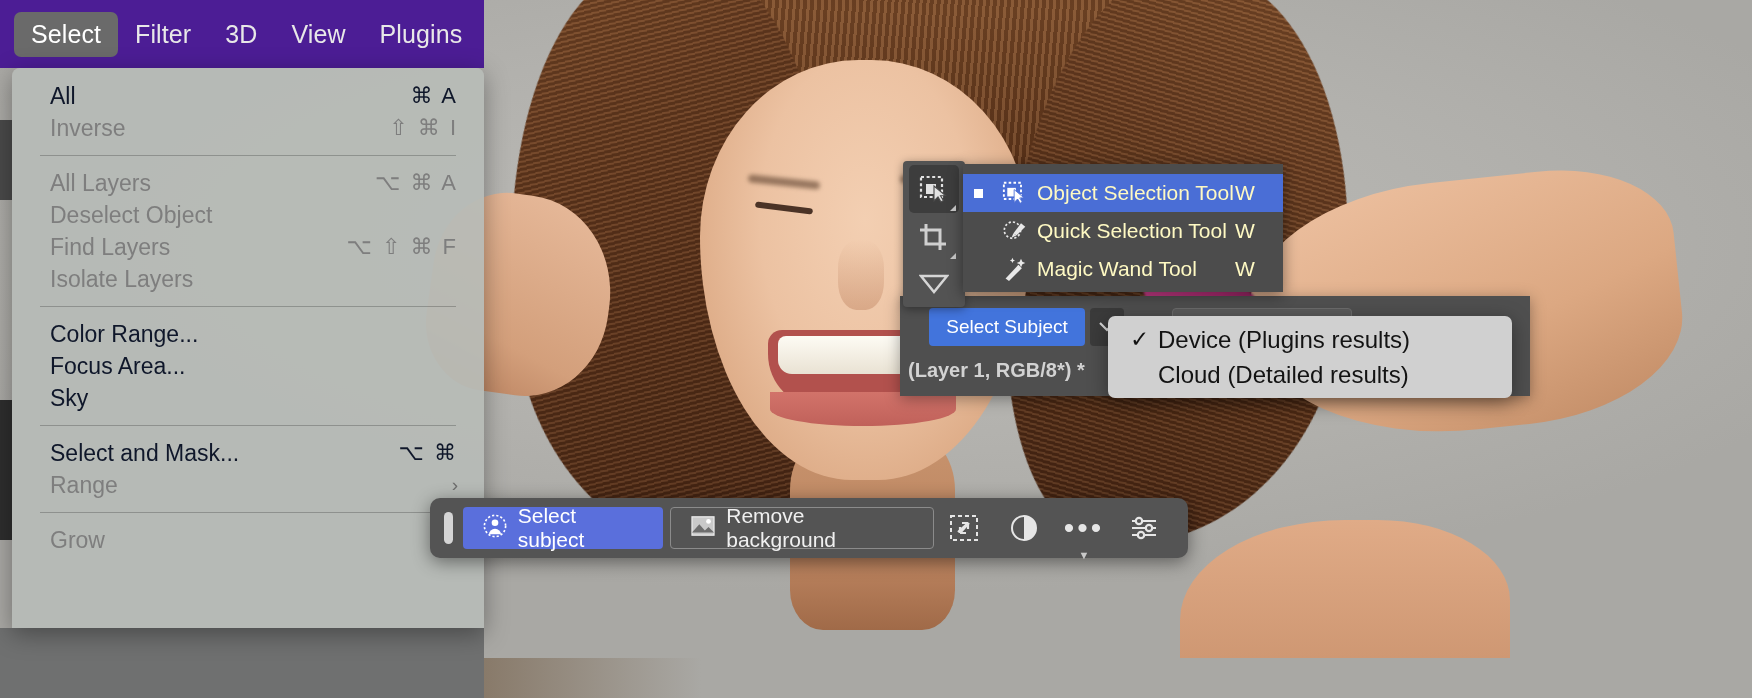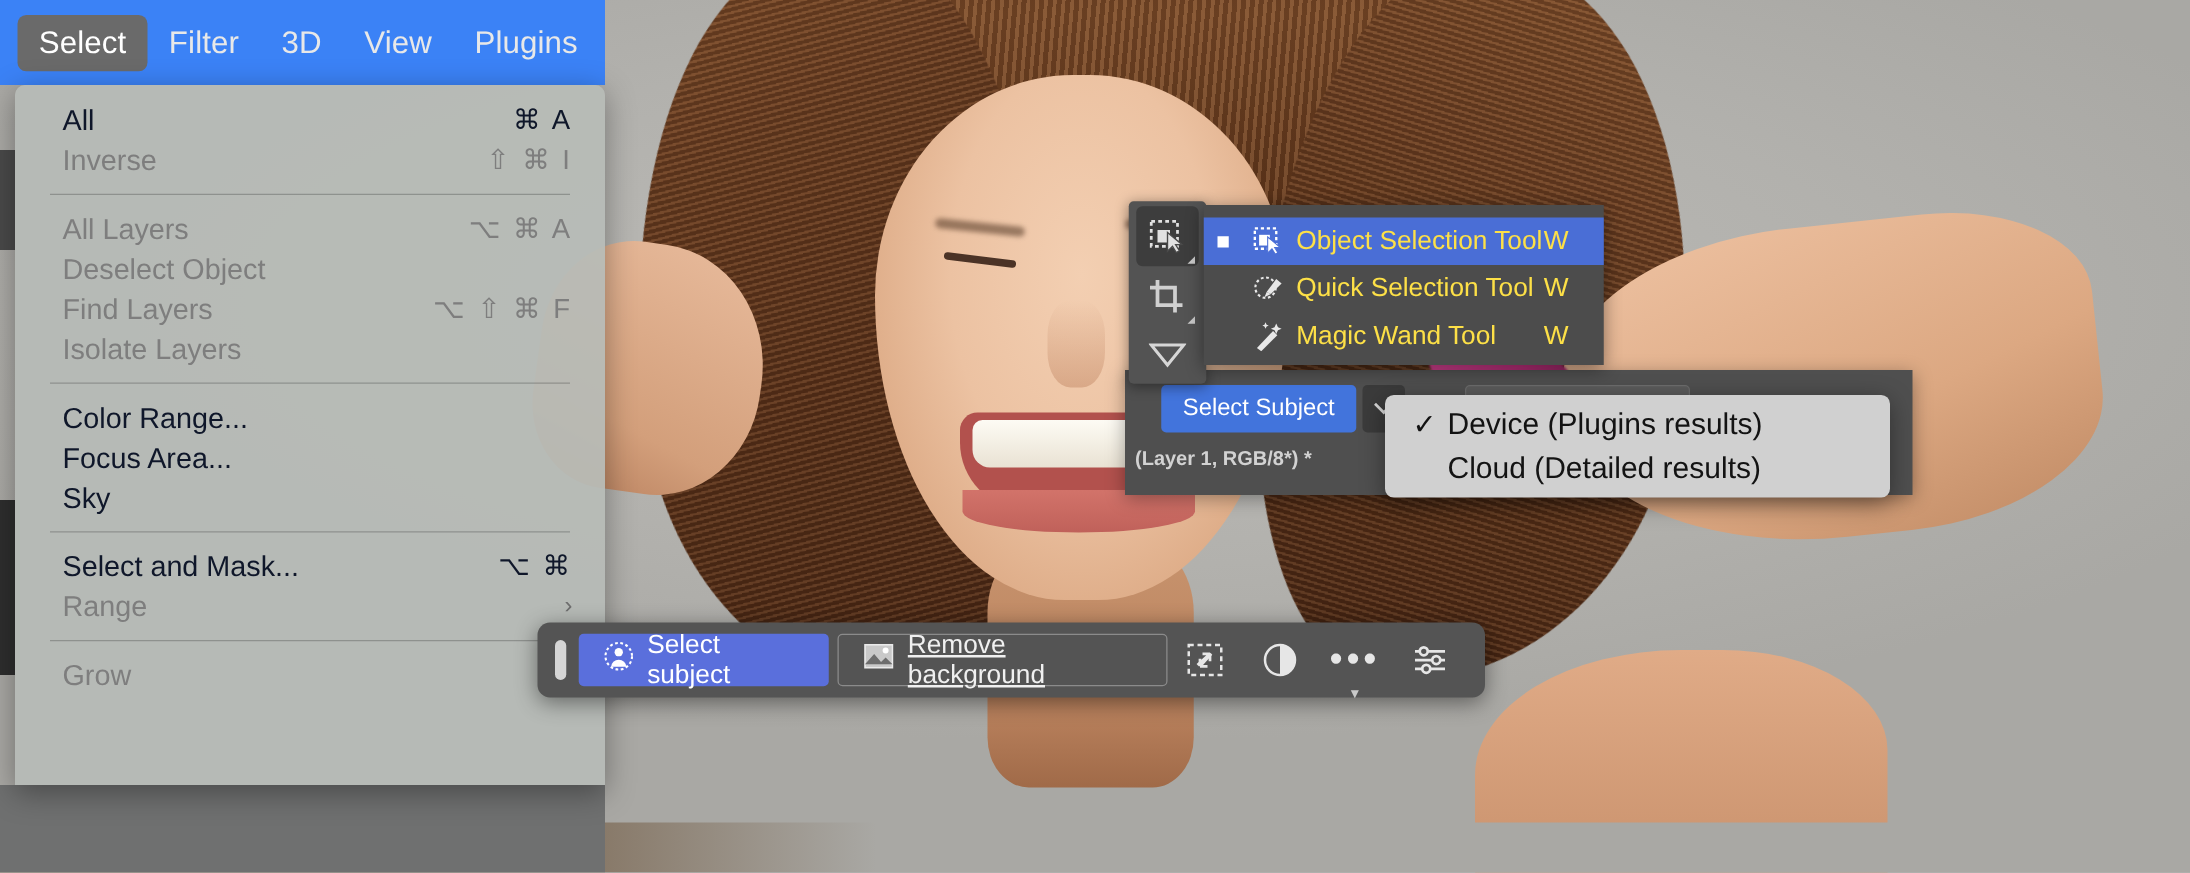--- a/index.html
+++ b/index.html
@@ -110,21 +110,21 @@
   }
   .pink-streak {
     position:absolute; left:1142px; top:270px; width:120px; height:60px;
     background:linear-gradient(100deg,#e0469a 0%,#c0307e 60%,#8e2560 100%);
     border-radius:45%; transform:rotate(18deg); filter:blur(1px);
   }
 
   
   #menubar {
     position:absolute; left:0; top:0; width:484px; height:68px;
-    background:#3b82f6;
+    background:#4c1d95;
     display:flex; align-items:center; padding-left:14px; gap:0;
     z-index:40;
   }
   .menu-item {
     font-size:25px; color:#e8e8e8; padding:8px 17px; border-radius:7px;
     white-space:nowrap; letter-spacing:.1px;
   }
   .menu-item.active { background:#6a6a6a; color:#ffffff; }
 
   
@@ -166,21 +166,21 @@
   }
 
   
   #tool-flyout {
     position:absolute; left:963px; top:164px; width:320px; height:128px;
     background:#4c4c4c; z-index:46;
     box-shadow:0 3px 14px rgba(0,0,0,.45);
   }
   .frow {
     height:38px; display:flex; align-items:center; gap:0;
-    color:#fde047; font-size:21px; position:relative;
+    color:#fef9c3; font-size:21px; position:relative;
   }
   .frow.on { background:#4a6ed6; }
   .frow .dot { width:30px; display:flex; justify-content:center; }
   .frow .dot i { width:9px;height:9px;background:#ffffff; display:inline-block; }
   .frow .ico { width:44px; display:flex; align-items:center; justify-content:center; }
   .frow .lbl { flex:1; }
   .frow .key { width:48px; text-align:left; font-size:21px; }
 
   
   #options-bar {
@@ -197,21 +197,21 @@
     position:absolute; left:190px; top:12px; width:34px; height:38px;
     background:#3b3b3b; border-radius:4px;
     display:flex; align-items:center; justify-content:center;
     color:#d6d6d6; font-size:15px;
   }
   #ss-field {
     position:absolute; left:272px; top:12px; width:180px; height:38px;
     background:#5b5b5b; border:1px solid #6c6c6c; border-radius:4px;
   }
   #status-text {
-    position:absolute; left:8px; top:63px; font-size:16px;
+    position:absolute; left:8px; top:63px; font-size:20px;
     color:#d2d2d2; font-weight:bold; white-space:nowrap;
   }
 
   
   #device-popup {
     position:absolute; left:1108px; top:316px; width:404px; height:82px;
     background:#d0d0d0; border-radius:7px; z-index:50;
     box-shadow:0 5px 20px rgba(0,0,0,.4);
     padding-top:6px;
   }
@@ -230,21 +230,21 @@
   }
   #grip { width:9px; height:32px; background:#d5d5d5; border-radius:5px; margin-right:10px; }
   #btn-task-select {
     height:42px; background:#5a6fdc; border-radius:4px; color:#fff;
     display:flex; align-items:center; gap:11px; padding:0 20px;
     font-size:21px;
   }
   #btn-task-remove {
     height:42px; background:transparent; border:1px solid #8b8b8b; border-radius:4px;
     color:#f0f0f0; display:flex; align-items:center; gap:11px; padding:0 20px;
-    font-size:21px; margin-left:7px;text-decoration:underline;
+    font-size:21px; margin-left:7px;
   }
   .tb-icon {
     width:62px; height:42px; display:flex; align-items:center; justify-content:center;
     color:#e6e6e6;
   }
   .tb-ellipsis { font-size:30px; letter-spacing:3px; line-height:0.6; }
   .tb-caret { position:absolute; bottom:-12px; left:50%; transform:translateX(-50%);
               font-size:11px; color:#c9c9c9; }
 
   

